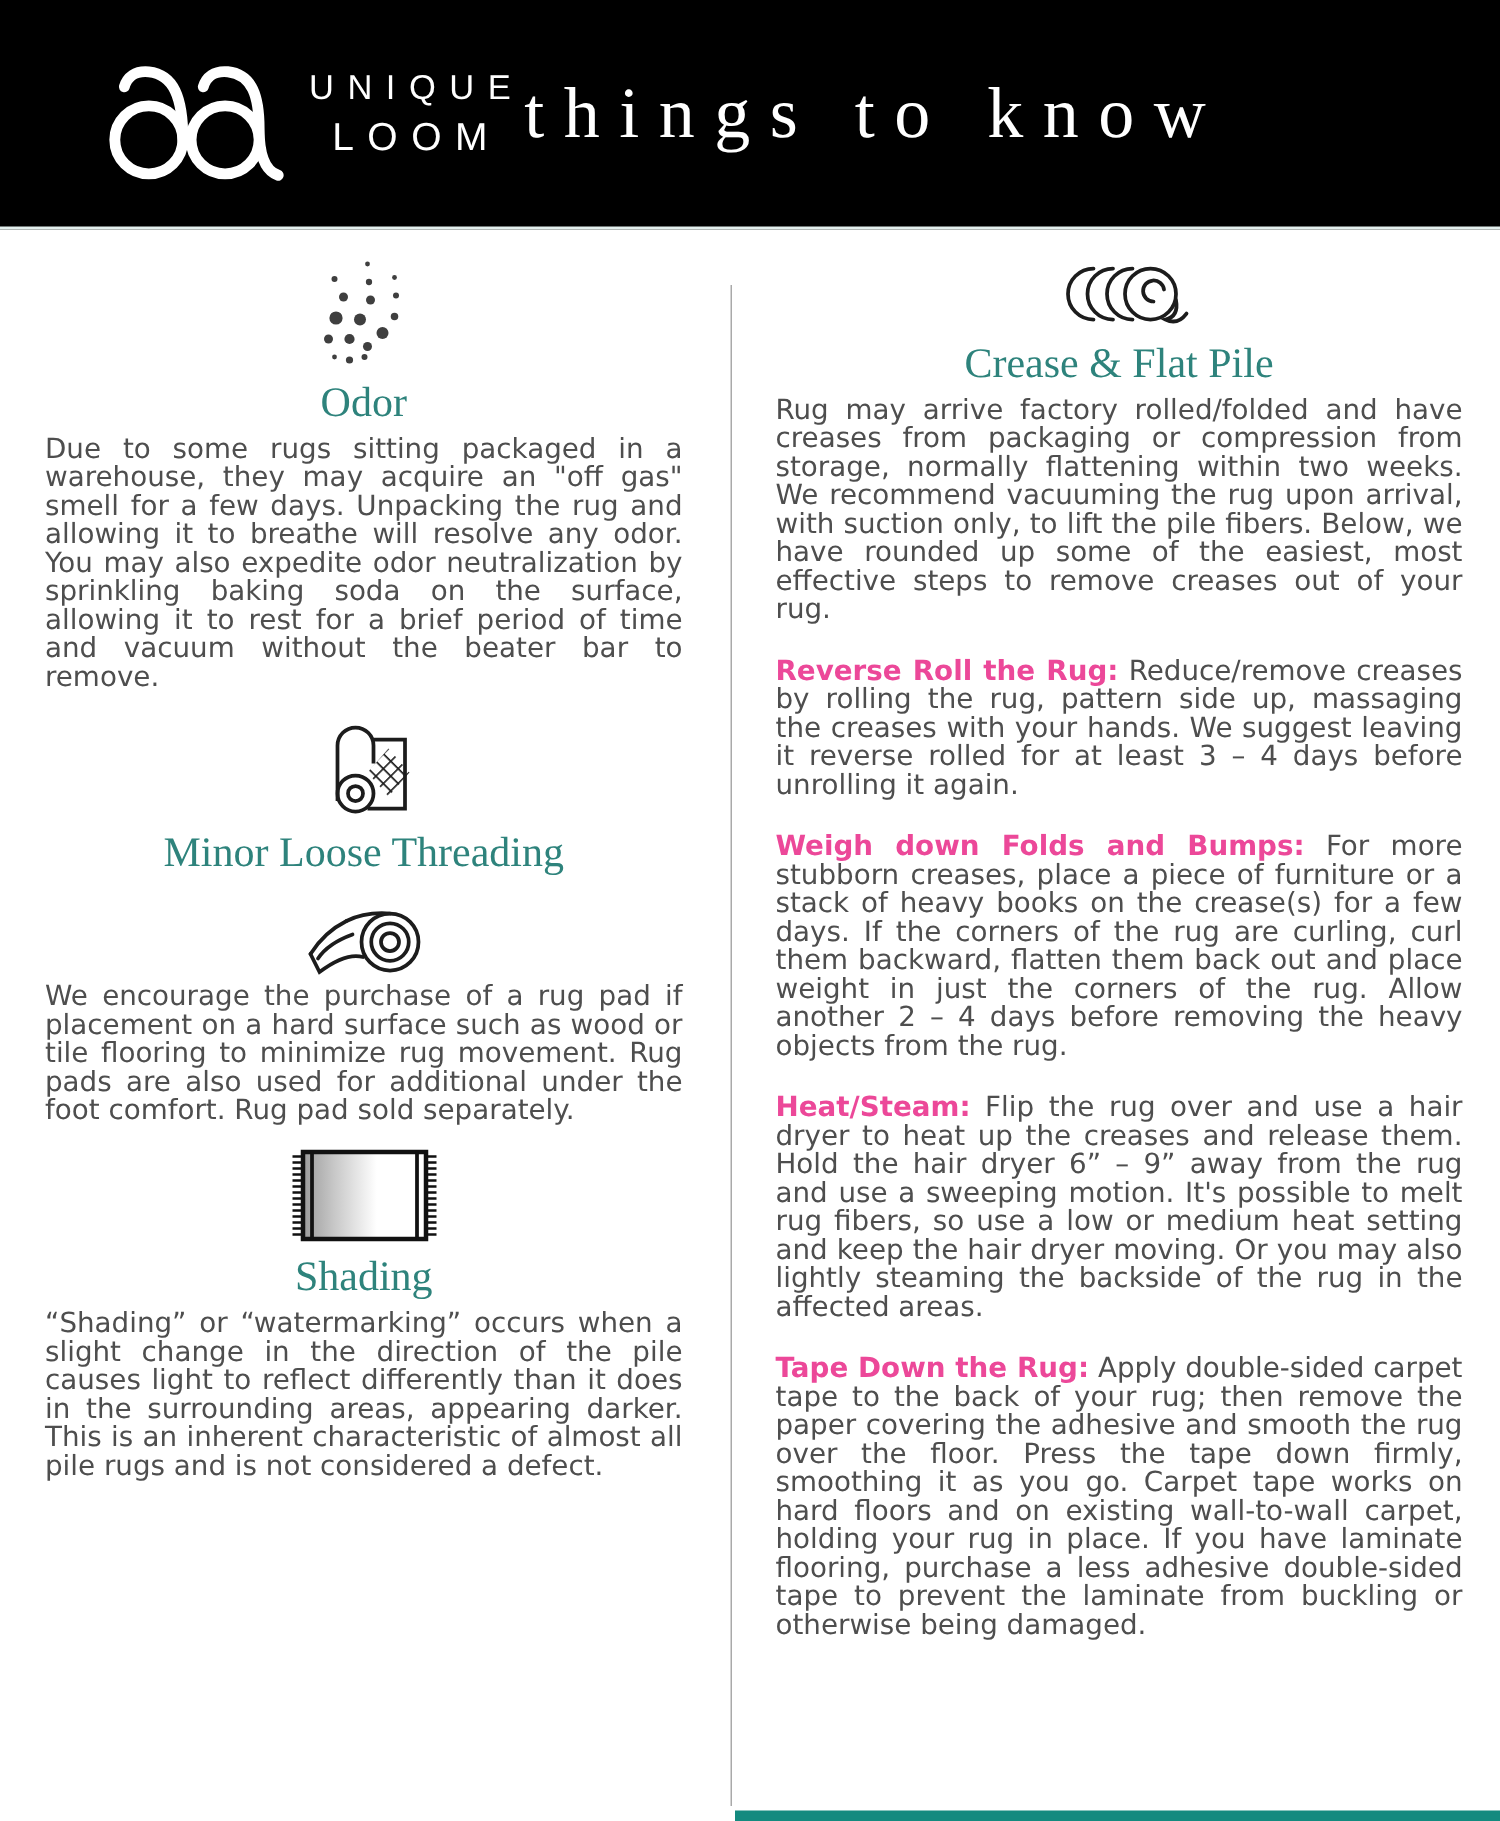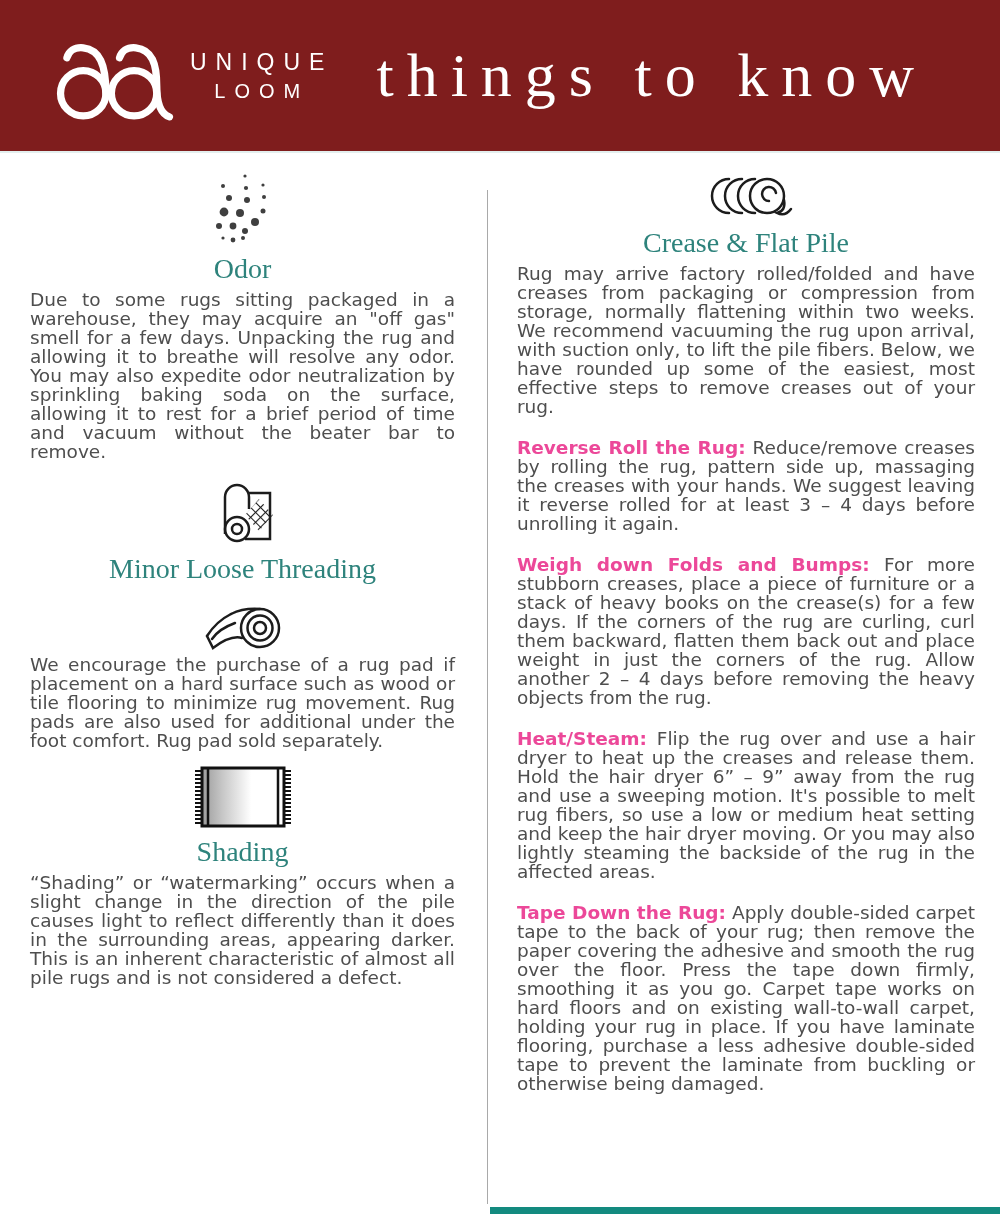--- a/index.html
+++ b/index.html
@@ -1,29 +1,29 @@
 <!DOCTYPE html>
 <html><head>
 <meta charset="utf-8">
 <style>
   * { margin:0; padding:0; box-sizing:border-box; }
   html,body { width:1000px; height:1214px; background:#ffffff; overflow:hidden;
               font-family:"DejaVu Sans", sans-serif; }
   .page { position:relative; width:1000px; height:1214px; }
 
   
-  .header { height:153px; background:#7f1d1d; display:flex; align-items:center;
-            padding-left:56px; border-bottom:2px solid #e3efee; }
+  .header { height:153px; background:#000000; display:flex; align-items:center;
+            padding-left:72px; border-bottom:2px solid #e3efee; }
   .logo-block { display:flex; align-items:center; }
   .logo-svg { width:118px; height:102px; }
   .brand { color:#ffffff; margin-left:16px; font-family:"Liberation Sans", sans-serif; }
   .brand .line1 { font-size:23px; letter-spacing:9px; font-weight:400; }
-  .brand .line2 { font-size:20px; letter-spacing:9px; font-weight:400; text-align:center; margin-top:4px; }
-  .header-title { flex:1; text-align:center; color:#ffffff;
-                  font-family:"Liberation Serif", serif; font-size:62px;
+  .brand .line2 { font-size:26px; letter-spacing:9px; font-weight:400; text-align:center; margin-top:4px; }
+  .header-title { flex:1; text-align:left; color:#ffffff;
+                  font-family:"Liberation Serif", serif; font-size:48px;
                   letter-spacing:13px; padding-right:30px; font-weight:400; }
 
   
   .main { display:flex; padding:20px 25px 0 30px; }
   .col-left  { width:425px; flex:none; }
   .col-right { flex:1; margin-left:62px; }
   .divider { position:absolute; left:487px; top:190px; width:1px; height:1014px; background:#a9a9a9; }
 
   .icon-row { display:flex; justify-content:center; }
   .sec-heading { text-align:center; font-family:"Liberation Serif", serif;

